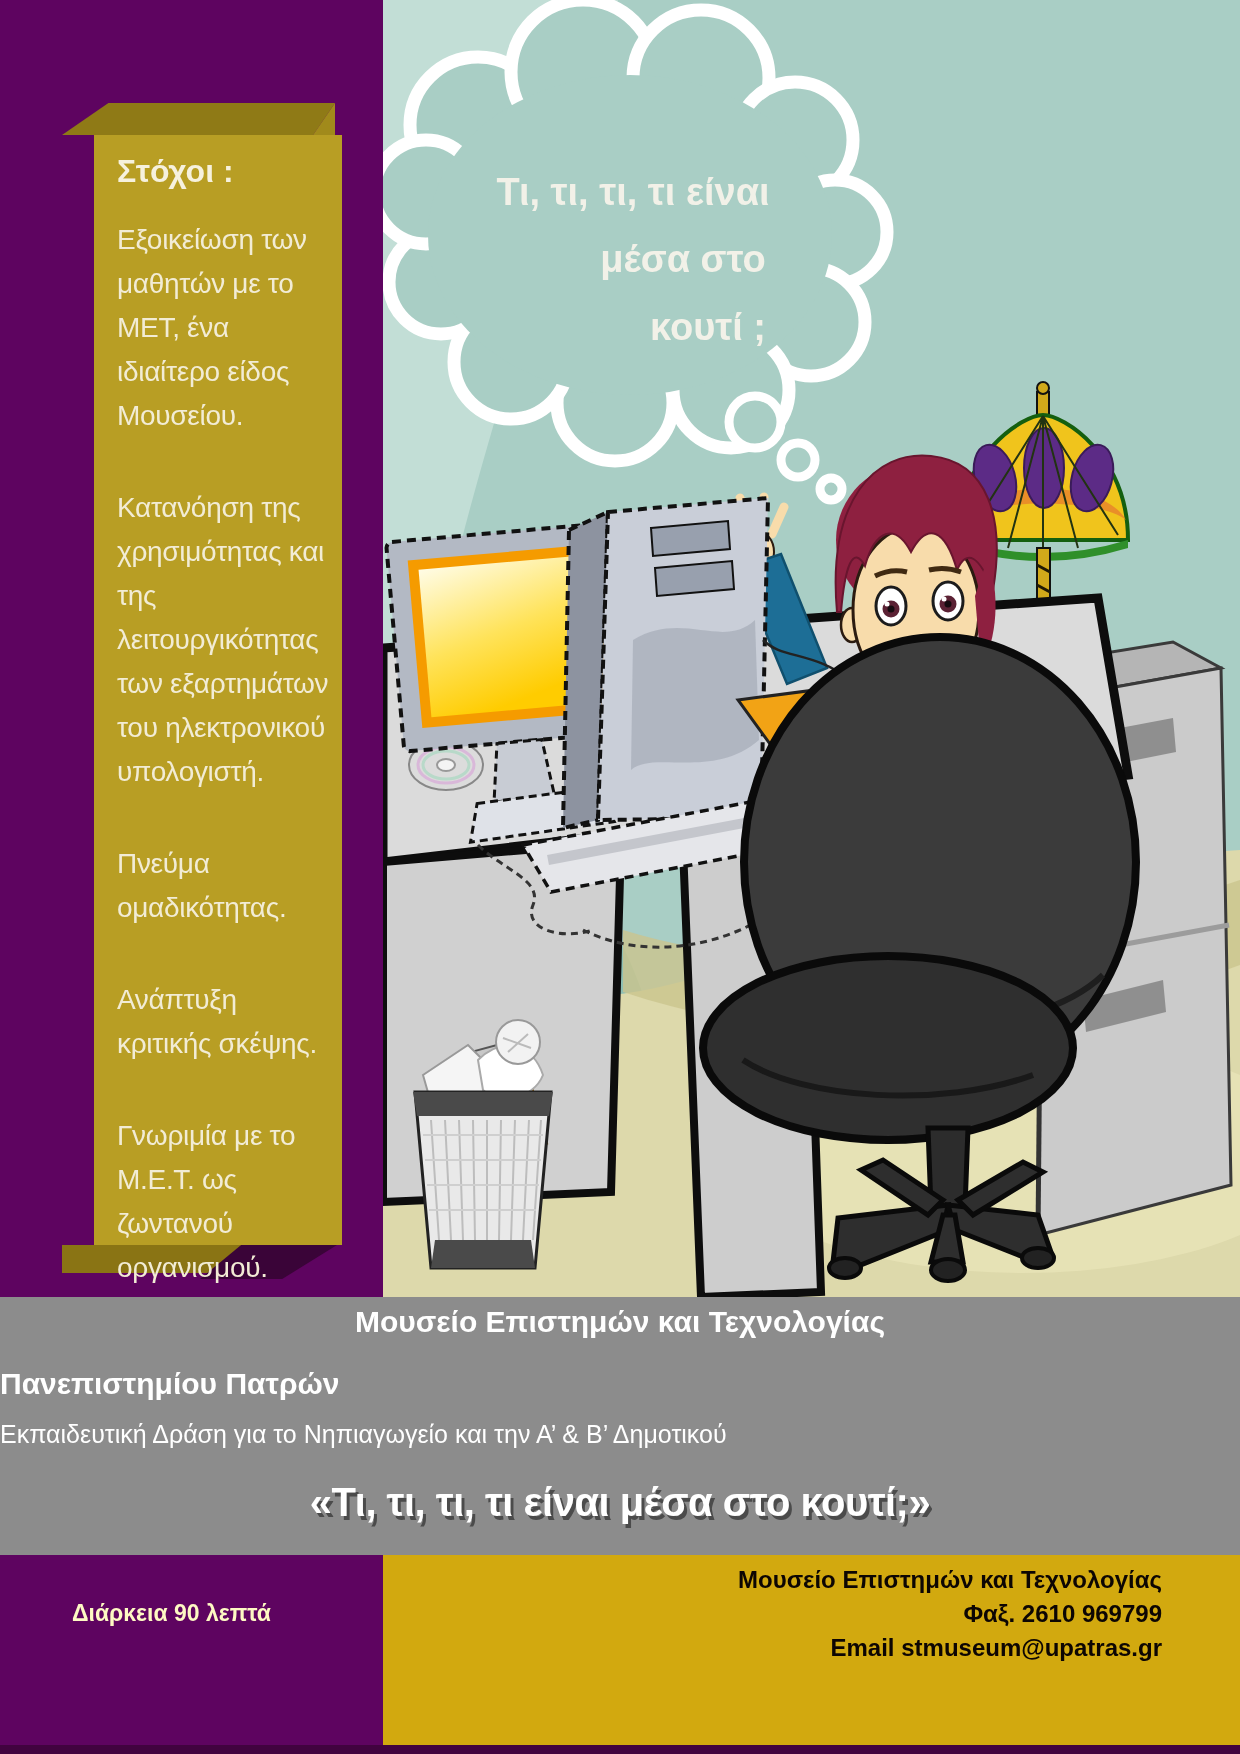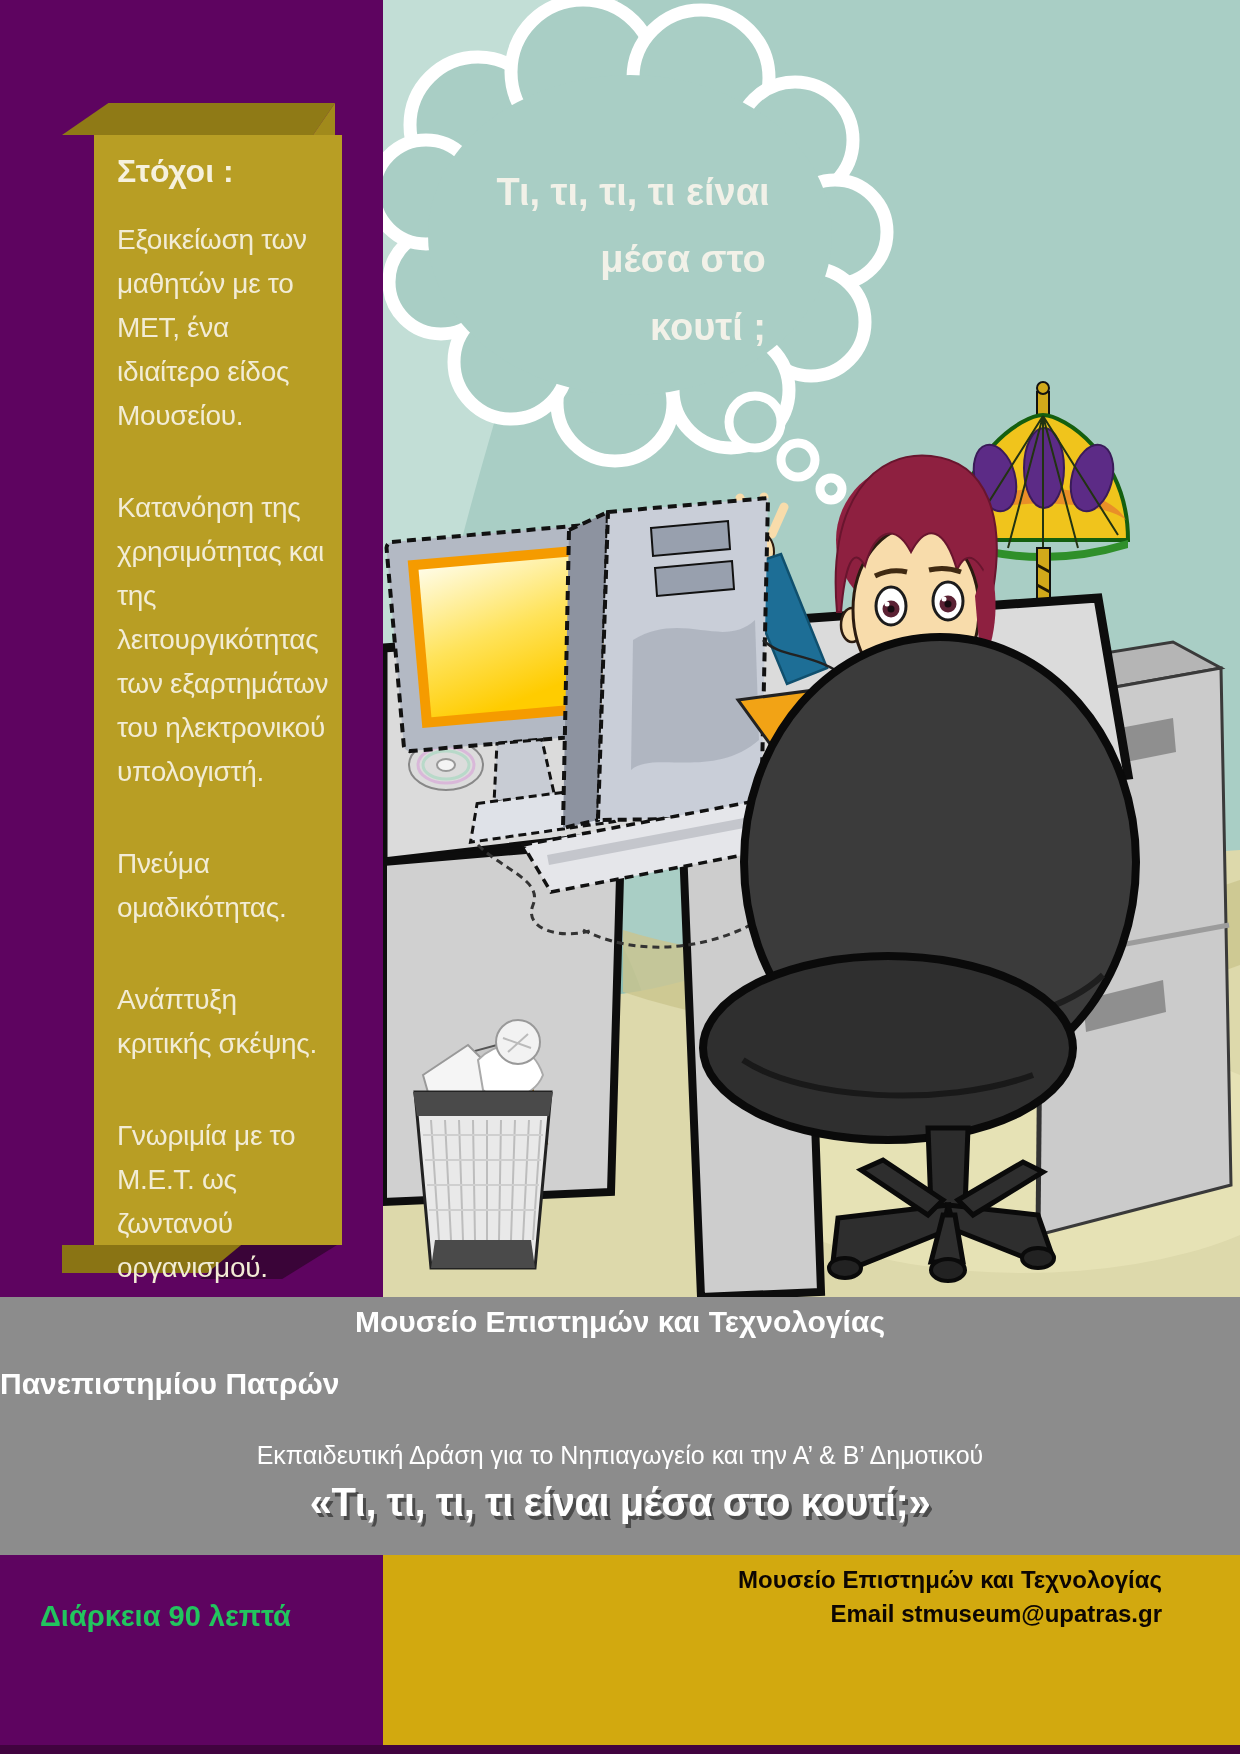--- a/index.html
+++ b/index.html
@@ -25,28 +25,28 @@
 
   
   .illus{position:absolute;left:383px;top:0;width:956px;height:1297px;}
   .illus svg{display:block;}
   .illus text{font-family:"Liberation Sans",sans-serif;font-weight:bold;fill:#f2f1e8;}
 
   
   .band{position:absolute;left:0;top:1297px;width:1240px;height:258px;background:#8c8c8c;color:#ffffff;}
   .band-line1{position:absolute;top:8px;left:0;width:100%;text-align:center;font-size:30px;font-weight:bold;}
   .band-line2{position:absolute;top:70px;left:0;width:100%;text-align:left;font-size:30px;font-weight:bold;}
-  .band-sub{position:absolute;top:144px;left:0;width:100%;text-align:center;font-size:25px;}
+  .band-sub{position:absolute;top:123px;left:0;width:100%;font-size:25px;}
   .band-headline{position:absolute;top:183px;left:0;width:100%;text-align:center;font-size:40px;font-weight:bold;
                  letter-spacing:-.5px;text-shadow:3px 4px 0 #4b4b4b;}
 
   
   .footer{position:absolute;left:0;top:1555px;width:1240px;height:190px;background:#5e0460;}
   .footer-gold{position:absolute;left:383px;top:0;width:857px;height:190px;background:#d2a90f;}
-  .duration{position:absolute;left:40px;top:45px;color:#22c55e;font-size:29px;font-weight:bold;}
+  .duration{position:absolute;left:72px;top:45px;color:#fef9c3;font-size:23px;font-weight:bold;}
   .contact{position:absolute;right:78px;top:8px;text-align:right;color:#0d0603;
            font-size:24px;font-weight:bold;line-height:34px;}
   .bottom-strip{position:absolute;left:0;top:1745px;width:1240px;height:9px;background:#41033f;}
 </style>
 </head>
 <body>
 
 <div class="poster">
 
   <div class="left-col"></div>
@@ -245,20 +245,21 @@
     <div class="band-line1">Μουσείο Επιστημών και Τεχνολογίας</div>
     <div class="band-line2">Πανεπιστημίου Πατρών</div>
     <div class="band-sub">Εκπαιδευτική Δράση για το Νηπιαγωγείο και την Α’ &amp; Β’ Δημοτικού</div>
     <div class="band-headline">«Τι, τι, τι, τι είναι μέσα στο κουτί;»</div>
   </div>
 
   <div class="footer">
     <div class="footer-gold">
       <div class="contact">
         <div>Μουσείο Επιστημών και Τεχνολογίας</div>
+        <div>Φαξ. 2610 969799</div>
         <div>Email stmuseum@upatras.gr</div>
       </div>
     </div>
     <div class="duration">Διάρκεια  90 λεπτά</div>
   </div>
   <div class="bottom-strip"></div>
 
 </div>
 
 </body></html>

